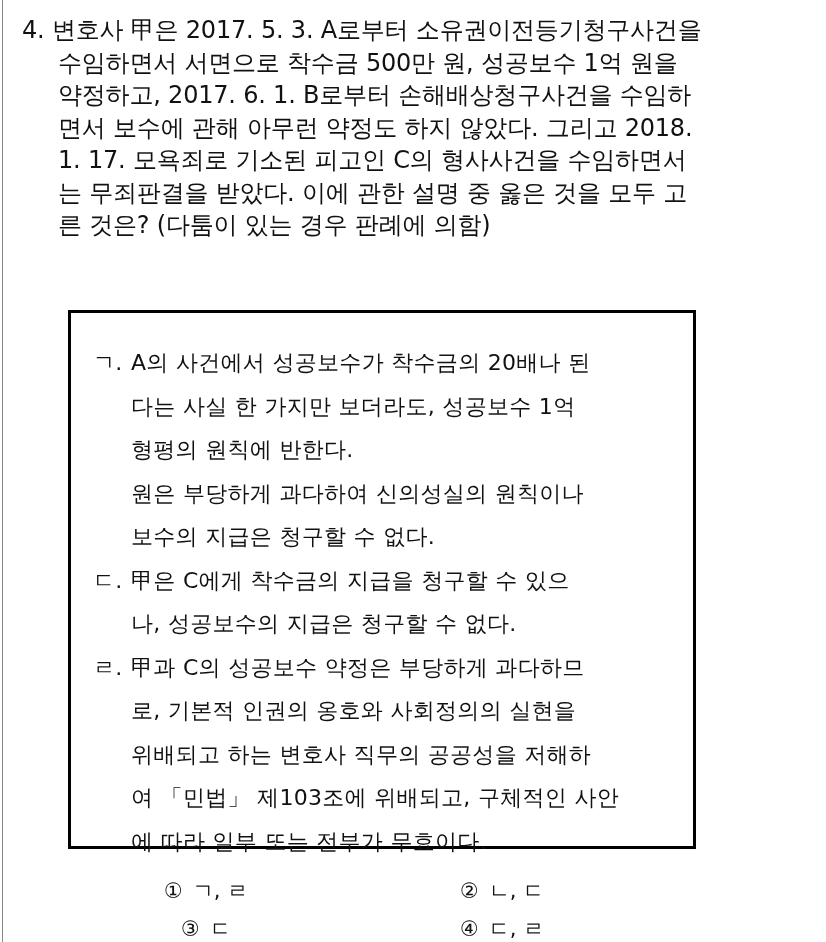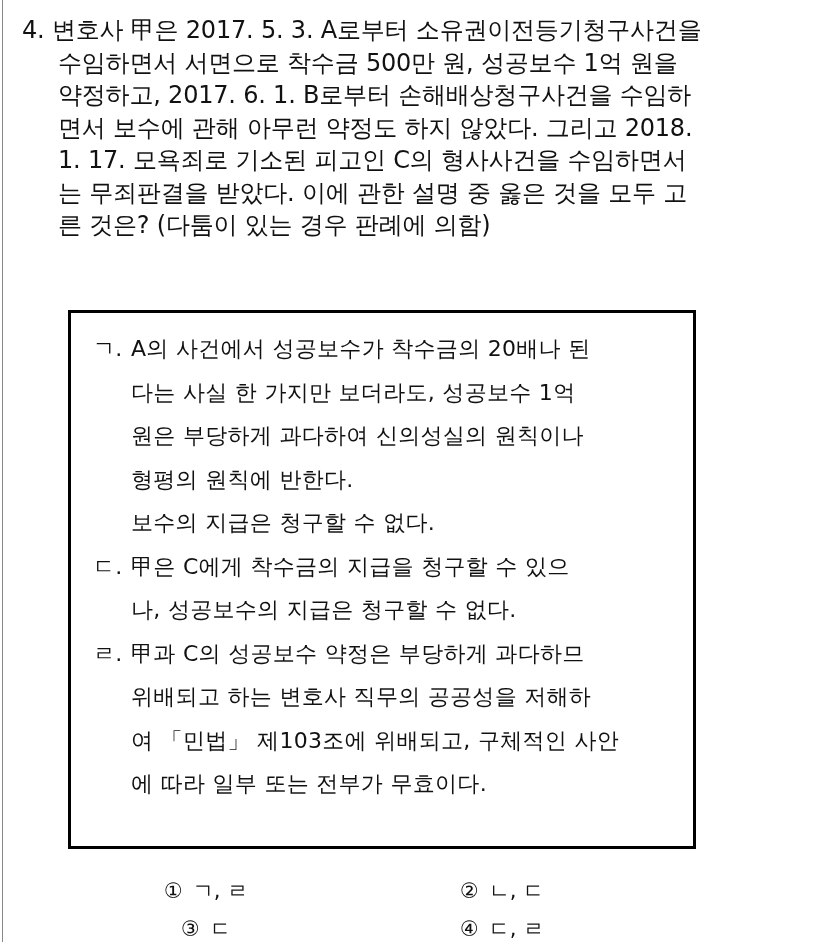--- a/index.html
+++ b/index.html
@@ -15,21 +15,21 @@
       position: absolute; left: 22px; top: 14px; width: 780px;
       font-size: 24px; line-height: 32.5px; letter-spacing: -0.2px;
     }
     .q-line { white-space: nowrap; }
     .q-line.indent { padding-left: 36px; }
     .box {
       position: absolute; left: 68px; top: 310px; width: 622px; height: 533px;
       border: 3px solid #000; box-sizing: content-box;
     }
     .items {
-      position: absolute; left: 22px; top: 14px; width: 590px;
+      position: absolute; left: 22px; top: 28px; width: 590px;
       font-family: "DejaVu Sans", sans-serif;
       font-size: 22px; line-height: 43.5px; letter-spacing: 0.3px;
     }
     .item-line { white-space: nowrap; position: relative; }
     .item-line .marker { display: inline-block; width: 38px; }
     .item-line.cont { padding-left: 38px; }
     .choices {
       position: absolute; left: 58px; top: 872px; width: 700px;
       font-size: 21px; line-height: 38px;
     }
@@ -50,29 +50,30 @@
   <div class="q-line indent">1. 17. 모욕죄로 기소된 피고인 C의 형사사건을 수임하면서</div>
   <div class="q-line indent">는 무죄판결을 받았다. 이에 관한 설명 중 옳은 것을 모두 고</div>
   <div class="q-line indent">른 것은? (다툼이 있는 경우 판례에 의함)</div>
 </div>
 
 <div class="box">
   <div class="items">
 
     <div class="item-line"><span class="marker">ㄱ.</span><span>A의 사건에서 성공보수가 착수금의 20배나 된</span></div>
     <div class="item-line cont">다는 사실 한 가지만 보더라도, 성공보수 1억</div>
+    <div class="item-line cont">형평의 원칙에 반한다.</div>
     <div class="item-line cont">원은 부당하게 과다하여 신의성실의 원칙이나</div>
-    <div class="item-line cont">형평의 원칙에 반한다.</div>
 
     <div class="item-line cont">보수의 지급은 청구할 수 없다.</div>
 
     <div class="item-line"><span class="marker">ㄷ.</span><span>甲은 C에게 착수금의 지급을 청구할 수 있으</span></div>
     <div class="item-line cont">나, 성공보수의 지급은 청구할 수 없다.</div>
 
     <div class="item-line"><span class="marker">ㄹ.</span><span>甲과 C의 성공보수 약정은 부당하게 과다하므</span></div>
+    <div class="item-line cont">로, 기본적 인권의 옹호와 사회정의의 실현을</div>
     <div class="item-line cont">위배되고 하는 변호사 직무의 공공성을 저해하</div>
     <div class="item-line cont">여 「민법」 제103조에 위배되고, 구체적인 사안</div>
     <div class="item-line cont">에 따라 일부 또는 전부가 무효이다.</div>
   </div>
 </div>
 
 <div class="choices">
   <div class="choice-row">
     <div class="choice"><span class="num">①</span><span>ㄱ, ㄹ</span></div>
     <div class="choice"><span class="num">②</span><span>ㄴ, ㄷ</span></div>

